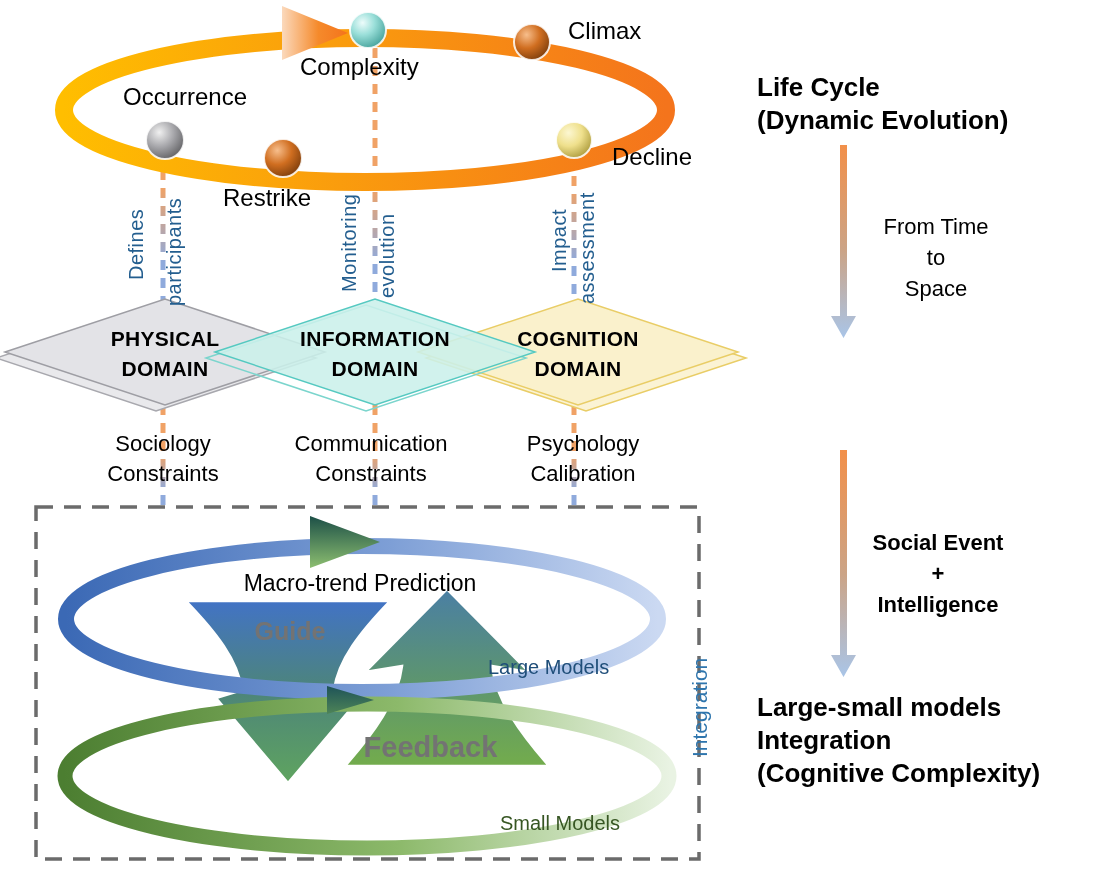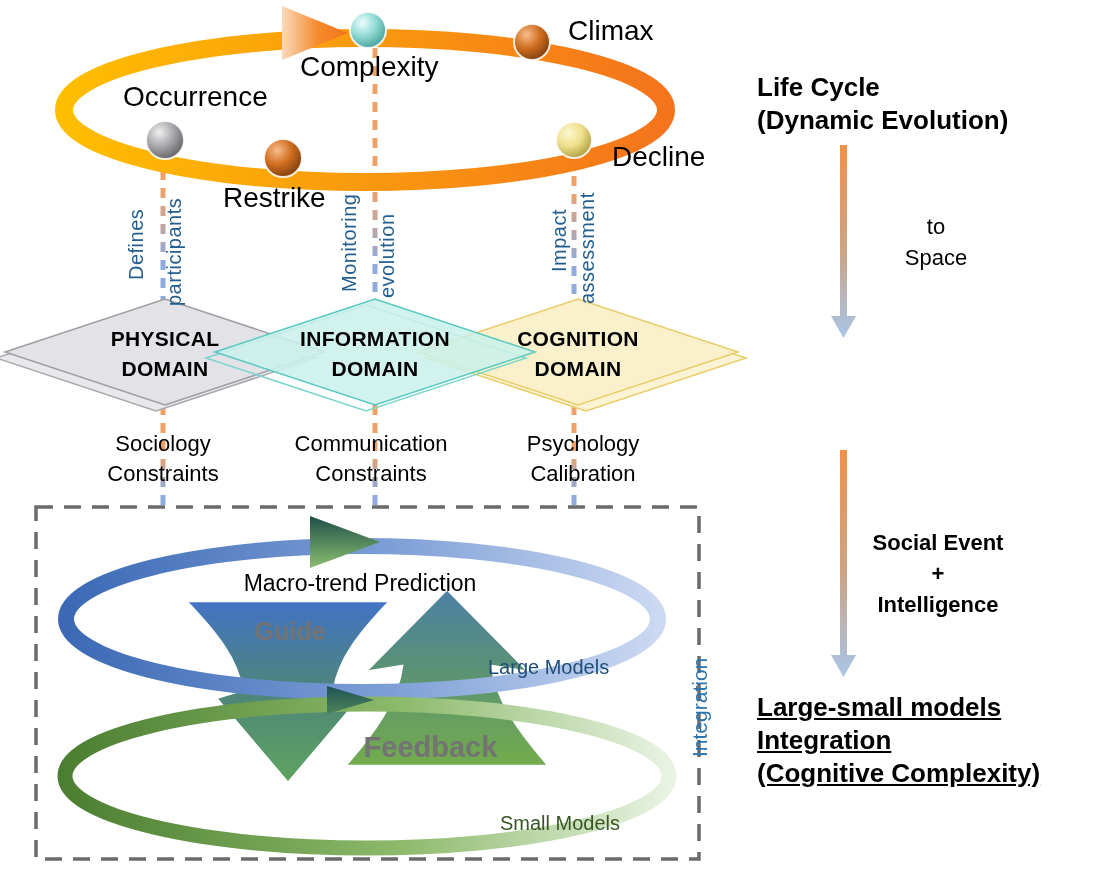--- a/index.html
+++ b/index.html
@@ -2,21 +2,21 @@
 <html><head>
 <meta charset="utf-8">
 <style>
   html,body{margin:0;padding:0;background:#fff;}
   #stage{
     position:relative;width:1115px;height:873px;background:#ffffff;overflow:hidden;
     font-family:"Liberation Sans","DejaVu Sans",sans-serif;color:#000;
   }
   .abs{position:absolute;}
   svg{position:absolute;left:0;top:0;}
-  .lbl{font-size:28px;line-height:26px;white-space:nowrap;}
+  .lbl{font-size:24px;line-height:26px;white-space:nowrap;}
   .center{text-align:center;}
   .vtext{
     position:absolute;writing-mode:vertical-rl;transform:rotate(180deg);
     color:#235E8F;font-size:20px;line-height:20px;white-space:nowrap;letter-spacing:0.5px;
   }
   .domain-name{font-weight:bold;font-size:21px;line-height:30px;text-align:center;letter-spacing:0.3px;}
   .sub-label{font-size:22px;line-height:30px;text-align:center;}
   .box-label{font-size:23px;white-space:nowrap;}
   .white-label{color:#737373;font-size:25px;white-space:nowrap;font-weight:bold;}
   .models-label{font-weight:normal;font-size:20px;white-space:nowrap;}
@@ -200,27 +200,28 @@
   <div class="abs white-label center" style="left:358px;top:731px;width:145px;font-size:29px;">Feedback</div>
   <div class="abs models-label" style="left:488px;top:656px;color:#1F4E79;">Large Models</div>
   <div class="abs models-label" style="left:500px;top:812px;color:#375623;">Small Models</div>
   <div class="integration-v" style="left:689px;top:617px;height:140px;">Integration</div>
 
   <div class="abs rp-head" style="left:757px;top:71px;">
     <div>Life Cycle</div>
     <div>(Dynamic Evolution)</div>
   </div>
   <div class="abs rp-trans" style="left:861px;top:211px;width:150px;">
+    <div>From Time</div>
     <div>to</div>
     <div>Space</div>
   </div>
   <div class="abs rp-trans" style="left:863px;top:527px;width:150px;font-weight:bold;">
     <div>Social Event</div>
     <div>+</div>
     <div>Intelligence</div>
   </div>
-  <div class="abs rp-head" style="left:757px;top:691px;text-decoration:underline;">
+  <div class="abs rp-head" style="left:757px;top:691px;">
     <div>Large-small models</div>
     <div>Integration</div>
     <div>(Cognitive Complexity)</div>
   </div>
 
 </div>
 
 </body></html>

